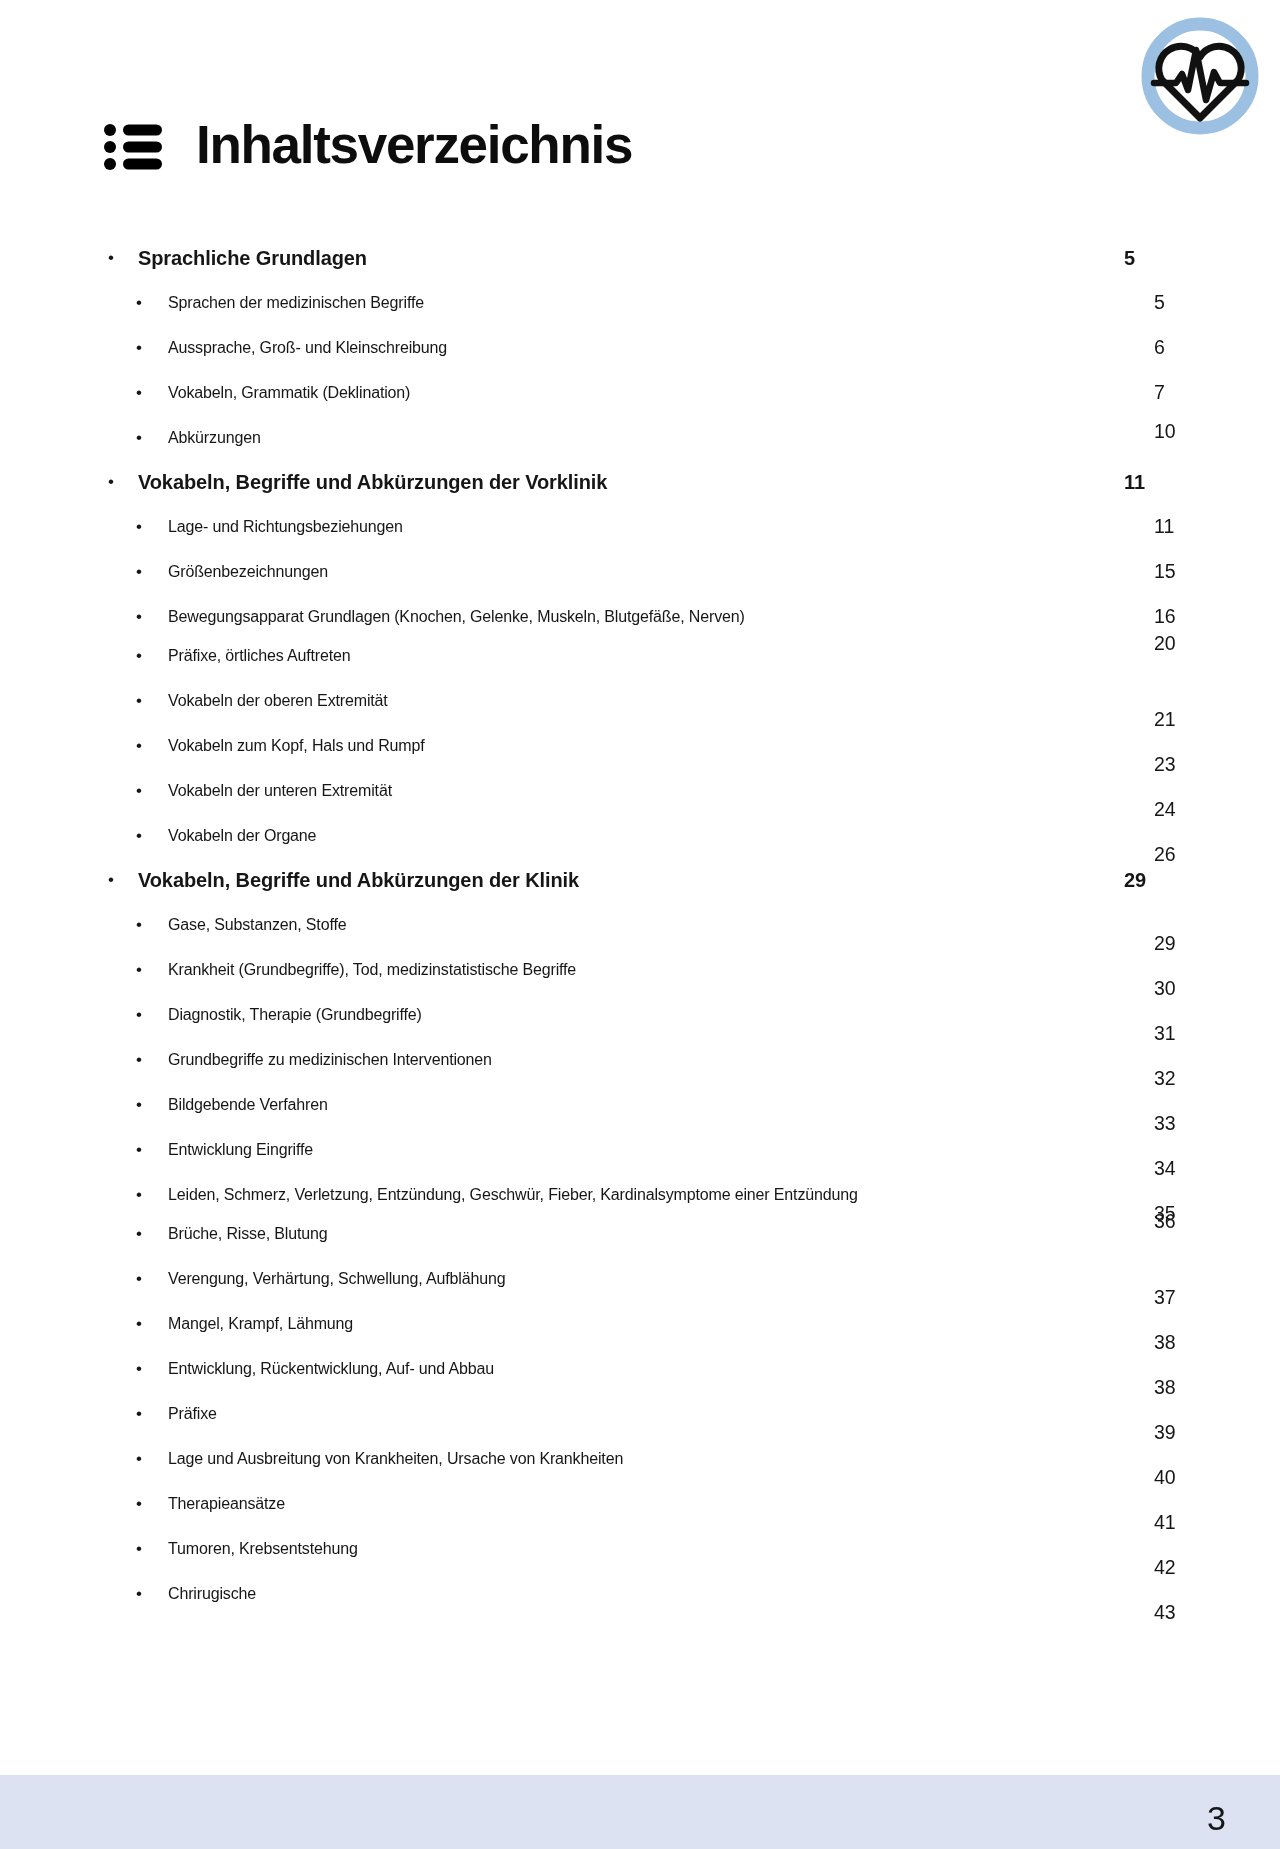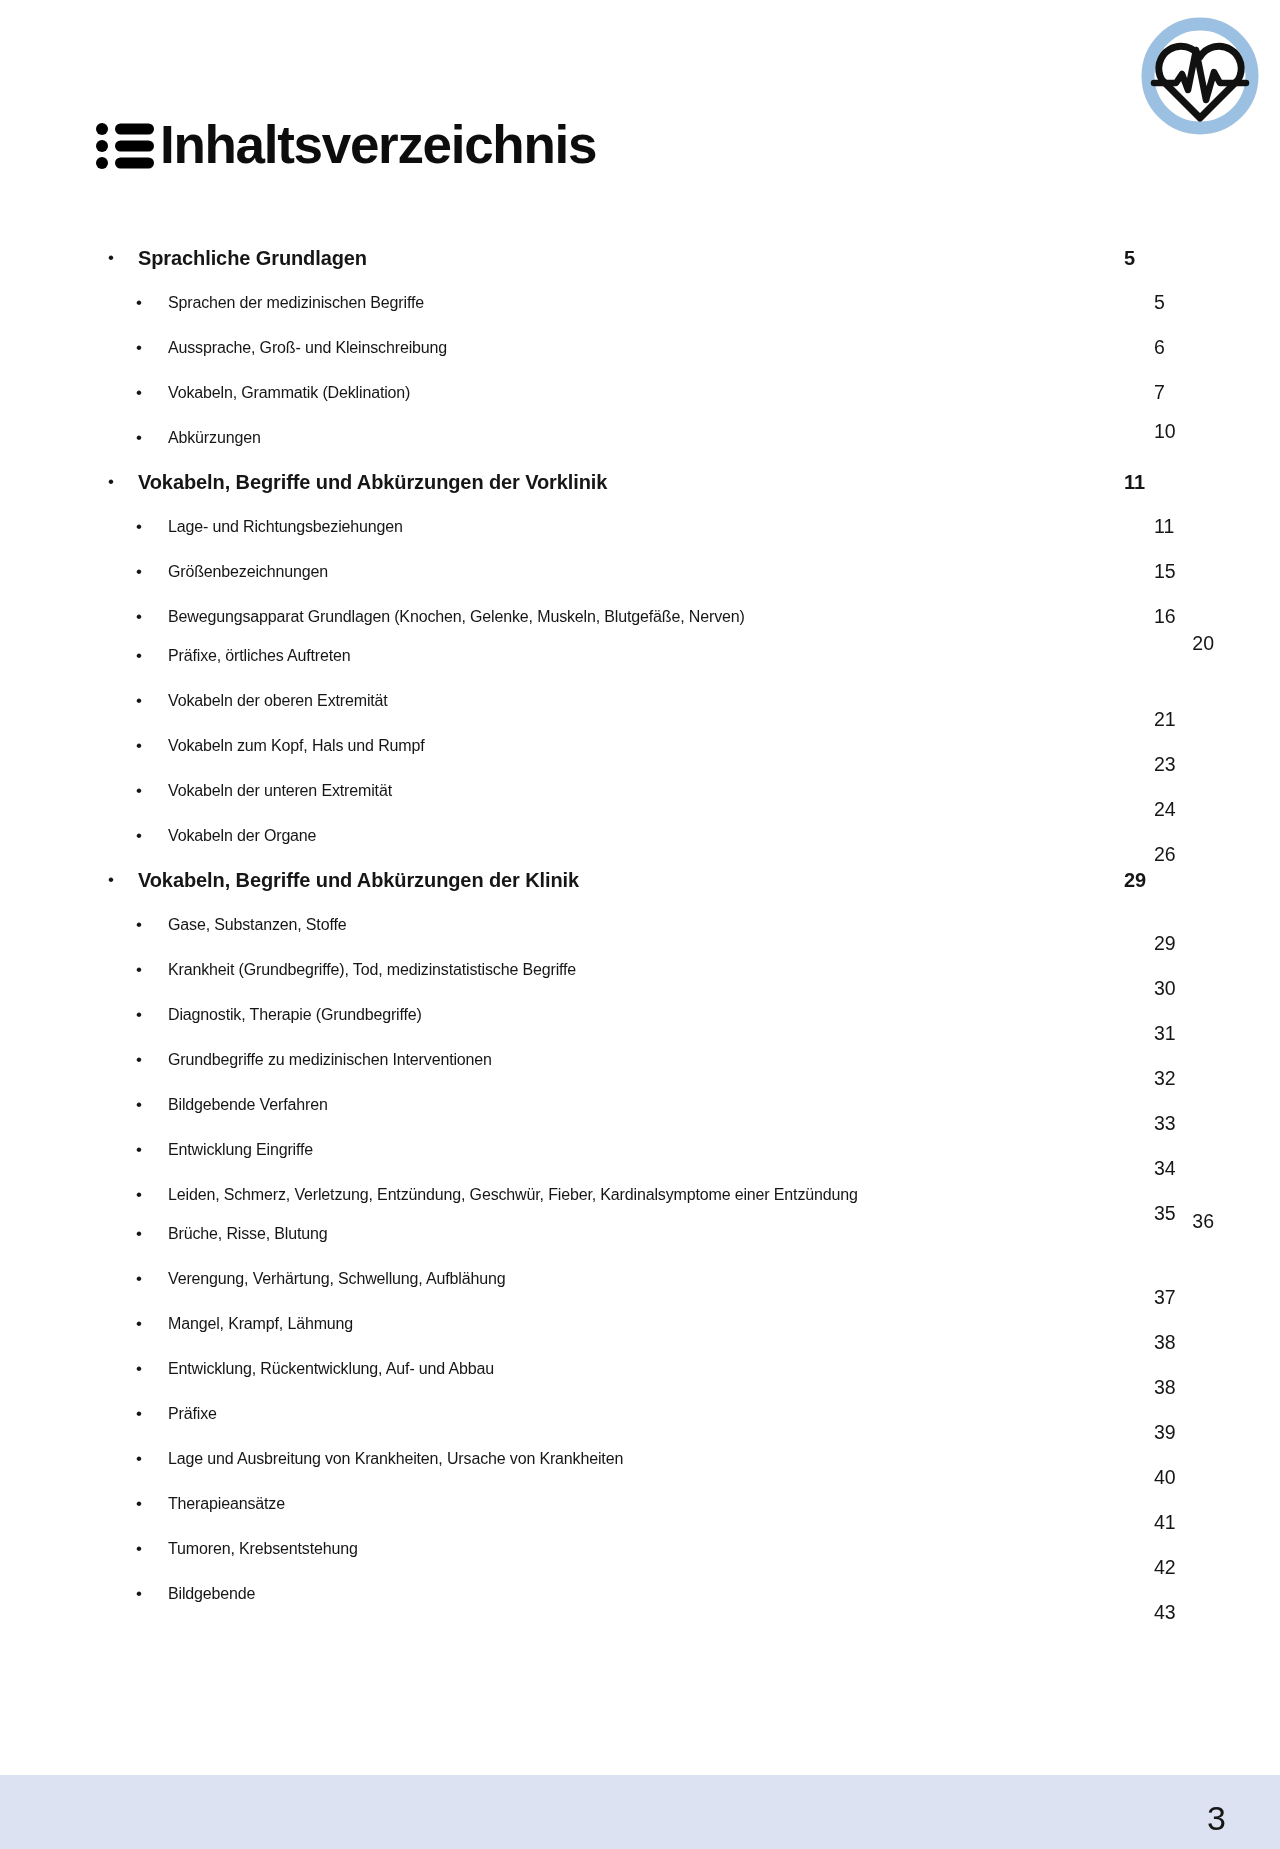--- a/index.html
+++ b/index.html
@@ -25,24 +25,24 @@
     left: 1138px;
     width: 124px;
     height: 124px;
   }
   .logo svg { display: block; width: 124px; height: 124px; }
 
   
   .page-header {
     position: absolute;
     top: 118px;
-    left: 96px;
+    left: 104px;
     display: flex;
-    align-items: flex-start;
-    gap: 6px;
+    align-items: flex-end;
+    gap: 34px;
   }
   .toc-icon {
     width: 58px;
     height: 48px;
     flex: 0 0 auto;
     margin-top: 4px;
   }
   .toc-icon svg { display: block; width: 58px; height: 48px; }
   .page-title {
     font-size: 53px;
@@ -128,21 +128,21 @@
   }
   .lvl2 .page-num {
     font-size: 19.5px;
     font-weight: 400;
     line-height: 31px;
   }
 
   
   .wrap-after { margin-bottom: 8px; }
   
-  .num-up   { position: relative; top: -12px; text-align: right; }
+  .num-up   { position: relative; top: -12px; }
   .num-down { position: relative; top: 19px; }
   .num-tiny-up { position: relative; top: -6px; }
 
   
   .footer-band {
     position: absolute;
     left: 0;
     right: 0;
     bottom: 0;
     height: 74px;
@@ -421,21 +421,21 @@
     <span class="toc-label">
       <span class="bullet">•</span>
       <span class="entry-text">Tumoren, Krebsentstehung</span>
     </span>
     <span class="page-num num-down">42</span>
   </div>
 
   <div class="toc-row lvl2">
     <span class="toc-label">
       <span class="bullet">•</span>
-      <span class="entry-text">Bildgebende</span>
+      <span class="entry-text">Chrirugische</span>
     </span>
     <span class="page-num num-down">43</span>
   </div>
 
 </div>
 
 <div class="footer-band"></div>
 <div class="footer-page-number">3</div>
 
 </body></html>

